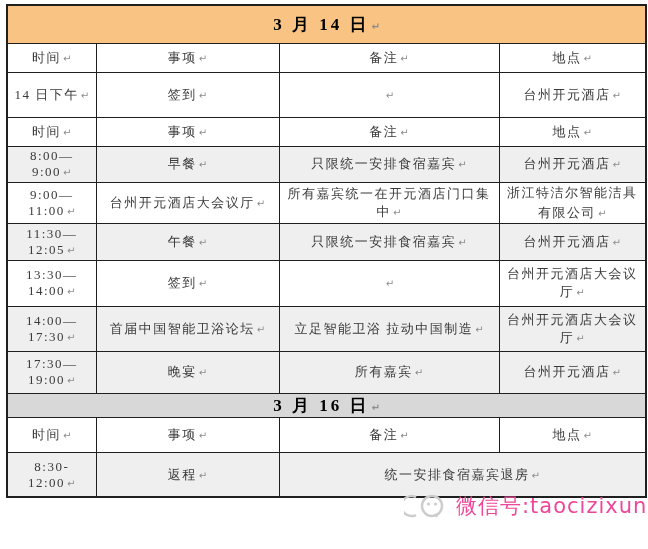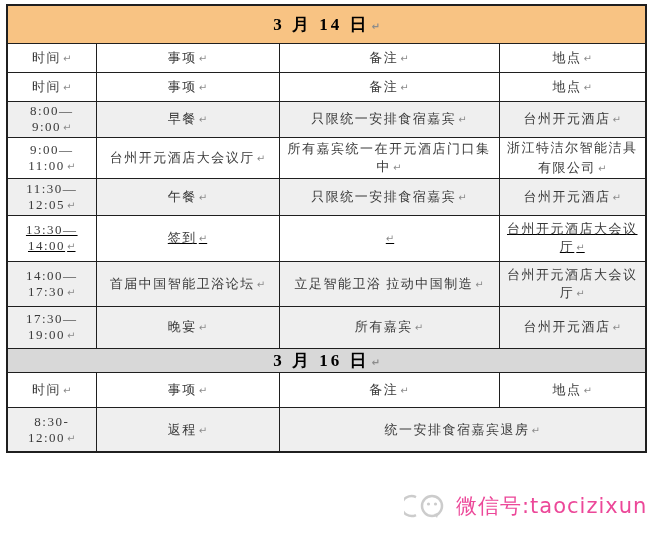--- a/index.html
+++ b/index.html
@@ -81,20 +81,26 @@
     <tbody id="schedule-body">
         <tr class="band-row" style="height: 38px;">
           <td colspan="4" style="background: rgb(248, 195, 131);"><span>3 月 14 日</span><span class="pm">↵</span></td>
         </tr>
         <tr style="height: 29px;">
           <th><span>时间</span><span class="pm">↵</span></th>
           <th><span>事项</span><span class="pm">↵</span></th>
           <th><span>备注</span><span class="pm">↵</span></th>
           <th><span>地点</span><span class="pm">↵</span></th>
         </tr>
+        <tr style="height: 45px;">
+          <td class="cell-time"><span>14 日下午</span><span class="pm">↵</span></td>
+          <td class="cell-item"><span>签到</span><span class="pm">↵</span></td>
+          <td class="cell-note cell-empty"><span class="pm">↵</span></td>
+          <td class="cell-place"><span>台州开元酒店</span><span class="pm">↵</span></td>
+        </tr>
         <tr style="height: 29px;">
           <th><span>时间</span><span class="pm">↵</span></th>
           <th><span>事项</span><span class="pm">↵</span></th>
           <th><span>备注</span><span class="pm">↵</span></th>
           <th><span>地点</span><span class="pm">↵</span></th>
         </tr>
         <tr style="height: 36px;">
           <td class="cell-time shaded"><span>8:00—9:00</span><span class="pm">↵</span></td>
           <td class="cell-item shaded"><span>早餐</span><span class="pm">↵</span></td>
           <td class="cell-note shaded"><span>只限统一安排食宿嘉宾</span><span class="pm">↵</span></td>
@@ -105,21 +111,21 @@
           <td class="cell-item"><span>台州开元酒店大会议厅</span><span class="pm">↵</span></td>
           <td class="cell-note"><span>所有嘉宾统一在开元酒店门口集中</span><span class="pm">↵</span></td>
           <td class="cell-place place-long"><span>浙江特洁尔智能洁具有限公司</span><span class="pm">↵</span></td>
         </tr>
         <tr style="height: 37px;">
           <td class="cell-time shaded"><span>11:30—12:05</span><span class="pm">↵</span></td>
           <td class="cell-item shaded"><span>午餐</span><span class="pm">↵</span></td>
           <td class="cell-note shaded"><span>只限统一安排食宿嘉宾</span><span class="pm">↵</span></td>
           <td class="cell-place shaded"><span>台州开元酒店</span><span class="pm">↵</span></td>
         </tr>
-        <tr style="height: 46px; text-decoration: underline;">
+        <tr style="height: 46px;">
           <td class="cell-time"><span>13:30—14:00</span><span class="pm">↵</span></td>
           <td class="cell-item"><span>签到</span><span class="pm">↵</span></td>
           <td class="cell-note cell-empty"><span class="pm">↵</span></td>
           <td class="cell-place"><span>台州开元酒店大会议厅</span><span class="pm">↵</span></td>
         </tr>
         <tr style="height: 45px;">
           <td class="cell-time shaded"><span>14:00—17:30</span><span class="pm">↵</span></td>
           <td class="cell-item shaded"><span>首届中国智能卫浴论坛</span><span class="pm">↵</span></td>
           <td class="cell-note shaded"><span>立足智能卫浴 拉动中国制造</span><span class="pm">↵</span></td>
           <td class="cell-place shaded"><span>台州开元酒店大会议厅</span><span class="pm">↵</span></td>

